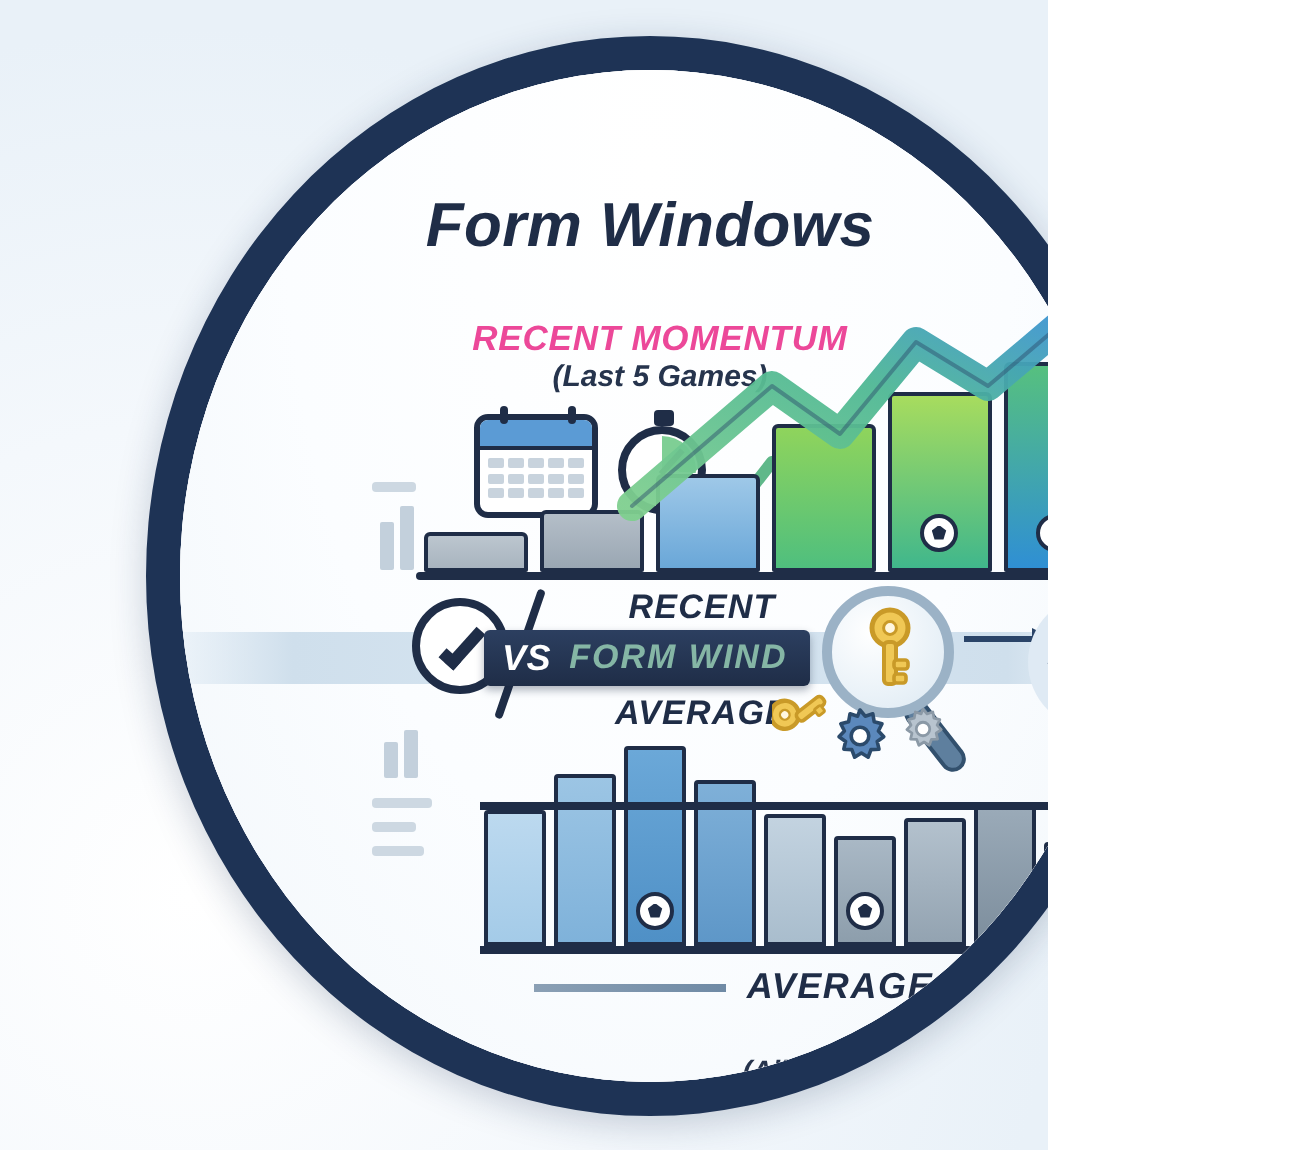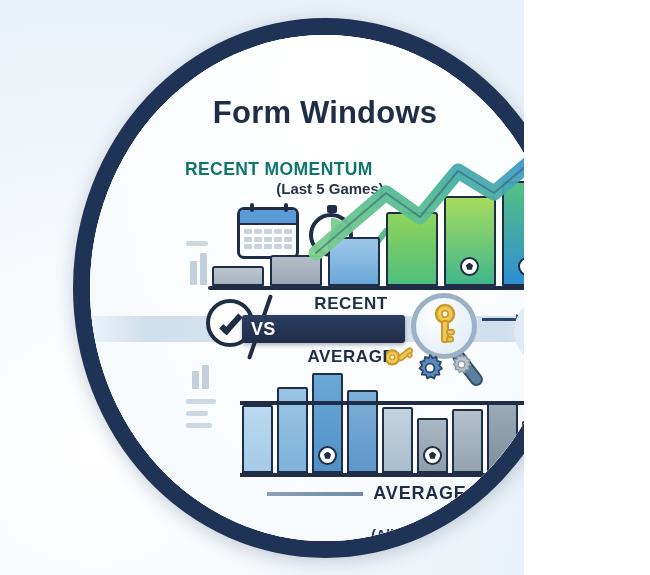--- a/index.html
+++ b/index.html
@@ -8,20 +8,21 @@
     font-family: "Liberation Sans", sans-serif;
     overflow: hidden;
   }
   #stage {
     position: relative;
     width: 524px; height: 575px;
     background:
       radial-gradient(circle at 18% 78%, #ffffff 0%, #f4f8fc 38%, #e9f1f8 70%),
       linear-gradient(135deg, #eef5fb 0%, #f7fbfe 50%, #e8f1f9 100%);
     overflow: hidden;
+    font-style: italic;
   }
 
   
   .ring {
     position: absolute;
     left: 73px; top: 18px;
     width: 504px; height: 540px;
     border-radius: 50%;
     border: 17px solid #1e3355;
     background: #ffffff;
@@ -45,22 +46,22 @@
   .title {
     position: absolute; left: 0; right: 0; top: 60px;
     text-align: center;
     font-size: 31px; font-weight: bold;
     color: #1f2d47; letter-spacing: .2px;
   }
 
   
   .recent-head {
     position:absolute; left: 95px; top: 124px; width: 290px;
-    font-size:17.5px; font-weight:bold;
-    color:#0f766e; letter-spacing:.4px;
+    text-align:center; font-size:17.5px; font-weight:bold;
+    color:#ec4899; letter-spacing:.4px;
   }
   .recent-sub {
     position:absolute; left: 95px; top: 145px; width: 290px;
     text-align:center; font-size:15px; font-weight:bold;
     color:#26344d;
   }
 
   
   .topchart { position:absolute; left:118px; top:120px; width:420px; height:135px; }
   .topchart .axis {
@@ -334,20 +335,21 @@
     <div class="midband"></div>
 
     <div class="slash"></div>
 
     <div class="circle-check check-left">
       <div class="tick"></div>
     </div>
 
     <div class="vs-banner">
       <span class="vs-word">VS</span>
+      <span class="fw-word">FORM WIND</span>
     </div>
 
     <div class="word-recent">RECENT</div>
     <div class="word-average">AVERAGE</div>
 
     <div class="mag-handle"></div>
     <div class="mag-glass"></div>
     <svg class="key-big" viewBox="0 0 38 42">
       <circle cx="19" cy="11" r="9" fill="#f0c855" stroke="#c99a28" stroke-width="2.5"></circle>
       <circle cx="19" cy="11" r="3.2" fill="#fff7e0" stroke="#c99a28" stroke-width="1.5"></circle>

